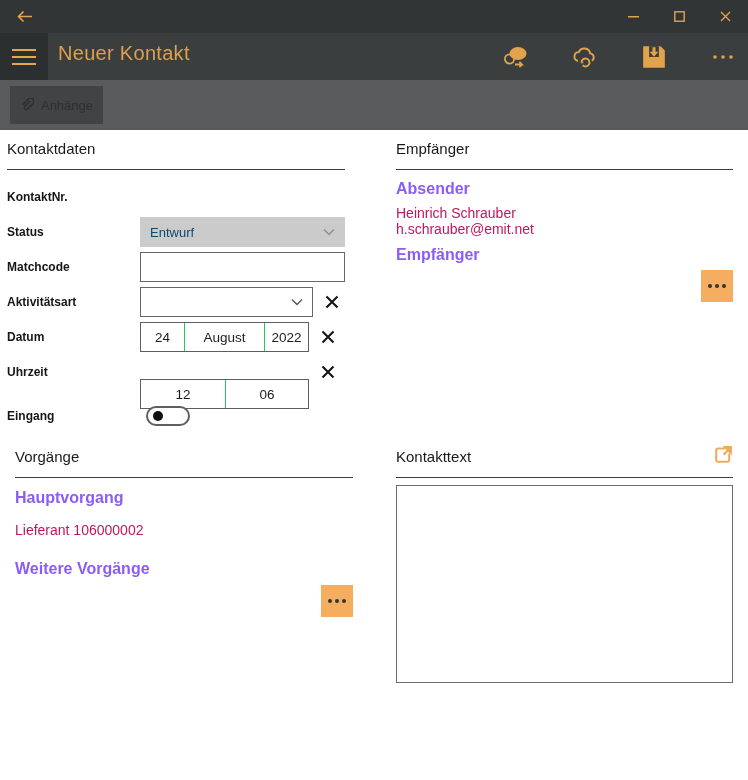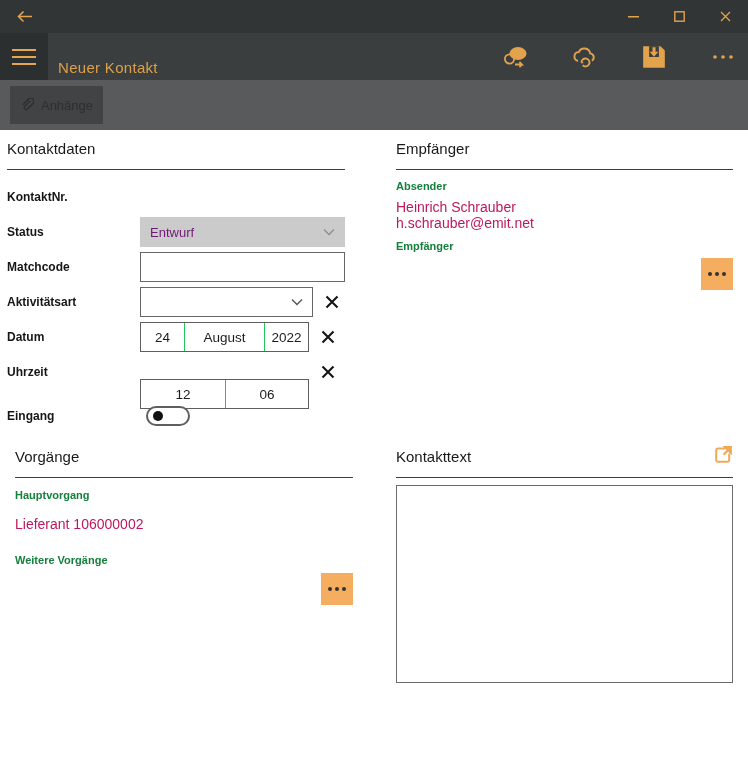--- a/index.html
+++ b/index.html
@@ -11,37 +11,37 @@
   }
   
   .titlebar { position:absolute; left:0; top:0; width:748px; height:33px; background:#313536; }
   .back-btn { position:absolute; left:10px; top:4px; width:30px; height:25px; display:flex; align-items:center; justify-content:center; cursor:pointer; }
   .win-controls { position:absolute; right:0; top:0; height:33px; display:flex; }
   .win-btn { width:46px; height:33px; display:flex; align-items:center; justify-content:center; cursor:pointer; }
   
   .header { position:absolute; left:0; top:33px; width:748px; height:47px; background:#3a3e3f; }
   .hamburger { position:absolute; left:0; top:0; width:48px; height:47px; background:#2b2f30; display:flex; flex-direction:column; align-items:center; justify-content:center; gap:5px; cursor:pointer; }
   .hamburger span { display:block; width:24px; height:2px; background:#e8a64c; }
-  .app-title { position:absolute; left:58px; top:26px; font-size:15px; color:#dda04b; font-weight:400; letter-spacing:.3px; }
+  .app-title { position:absolute; left:58px; top:9px; font-size:20px; color:#dda04b; font-weight:400; letter-spacing:.3px; }
   .header-icons { position:absolute; right:10px; top:0; height:47px; display:flex; align-items:center; gap:39px; }
   .hicon { width:30px; height:30px; display:flex; align-items:center; justify-content:center; cursor:pointer; }
   
   .toolbar { position:absolute; left:0; top:80px; width:748px; height:50px; background:#595a5b; }
   .attach-btn { position:absolute; left:10px; top:6px; width:93px; height:38px; background:#414344; display:flex; align-items:center; justify-content:center; gap:7px; color:#2d2f30; font-size:13px; cursor:default; }
   
   .section { position:absolute; }
   .sec-head { font-size:15px; color:#191919; padding-bottom:9px; border-bottom:1px solid #3e3e3e; height:30px; position:relative; }
   .row { display:flex; align-items:center; height:30px; margin-bottom:5px; }
   .row .lbl { width:133px; font-size:12px; font-weight:bold; color:#161616; flex:0 0 133px; }
-  .lbl-sm { font-size:11px; font-weight:bold; color:#15803d; }
+  .lbl-sm { font-size:16px; font-weight:bold; color:#8b5cf6; }
   .val { font-size:14px; color:#be185d; line-height:16px; }
   
   .select { height:30px; border:1px solid #676767; background:#fff; display:flex; align-items:center; padding:0 9px; font-size:13px; position:relative; cursor:pointer; }
   .select .chev { margin-left:auto; }
-  .select.disabled { background:#cbcbcb; border-color:#cbcbcb; color:#701a75; cursor:default; }
+  .select.disabled { background:#cbcbcb; border-color:#cbcbcb; color:#0c4a6e; cursor:default; }
   .txt-input { height:30px; width:205px; border:1px solid #676767; background:#fff; font-size:13px; padding:0 8px; font-family:inherit; outline:none; }
   .seg-group { height:30px; border:1px solid #5e5e5e; background:#fff; display:flex; cursor:pointer; }
   .seg { display:flex; align-items:center; justify-content:center; font-size:13.5px; color:#1c1c1c; border-right:1px solid #22c55e; }
   .seg:last-child { border-right:none; }
   .xbtn { width:20px; height:20px; margin-left:9px; display:flex; align-items:center; justify-content:center; cursor:pointer; }
   .toggle { width:44px; height:20px; border:2px solid #5f5f5f; border-radius:11px; background:#fff; position:relative; cursor:pointer; }
   .toggle .knob { position:absolute; left:5px; top:3px; width:10px; height:10px; border-radius:50%; background:#111; }
   .dots-btn { width:32px; height:32px; background:#f5ad5f; border:none; display:flex; align-items:center; justify-content:center; gap:3px; cursor:pointer; }
   .dots-btn i { width:4px; height:4px; border-radius:50%; background:#333; }
   .add-btn { height:31px; padding:0 13px; background:#f5ad5f; border:none; font-size:13px; color:#3c3c3c; font-family:inherit; cursor:pointer; }

